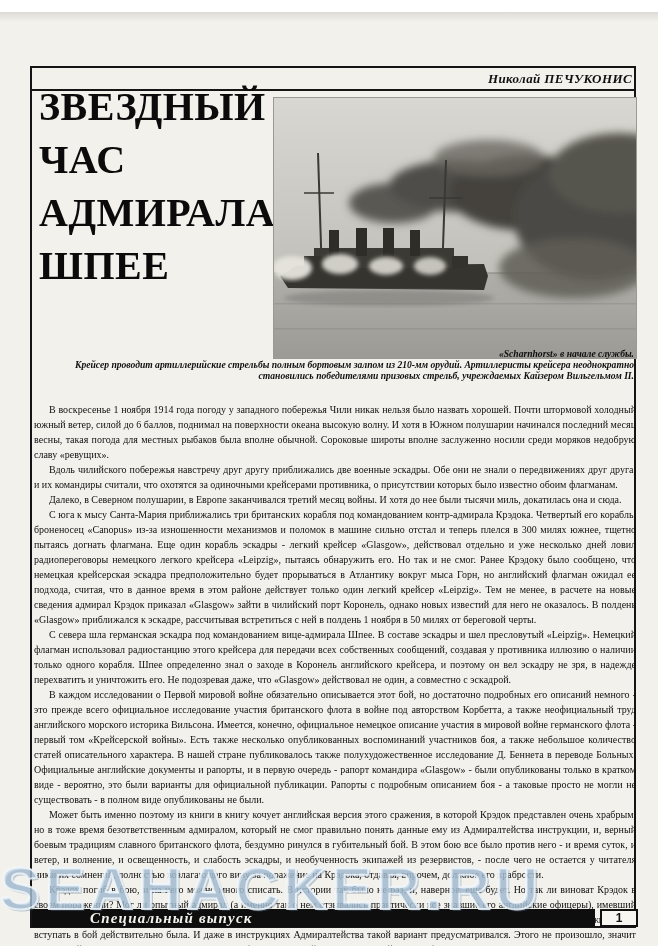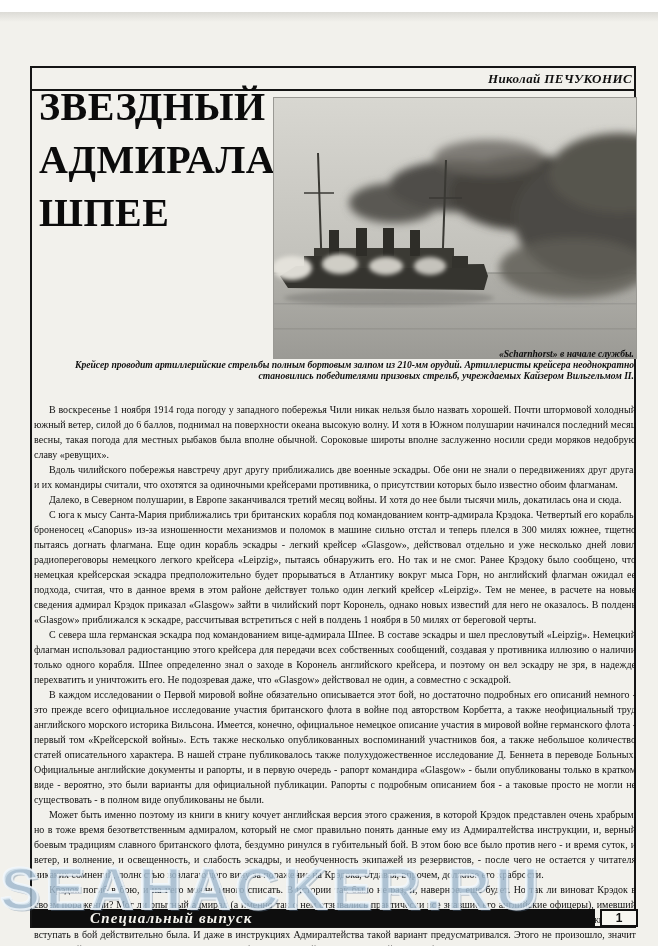--- a/index.html
+++ b/index.html
@@ -69,20 +69,21 @@
 
 <div class="page">
   <div class="scan-edge"></div>
   <div class="frame"></div>
 
   <div class="author">Николай ПЕЧУКОНИС</div>
   <div class="header-rule"></div>
 
   <div class="title">
     <div>ЗВЕЗДНЫЙ</div>
+    <div>ЧАС</div>
     <div>АДМИРАЛА</div>
     <div>ШПЕЕ</div>
   </div>
 
   <div class="photo">
     <svg width="362" height="260" viewBox="0 0 362 260">
       <defs>
         <linearGradient id="sky" x1="0" y1="0" x2="0" y2="1">
           <stop offset="0" stop-color="#d8d7d1"></stop>
           <stop offset="1" stop-color="#c1c0ba"></stop>

